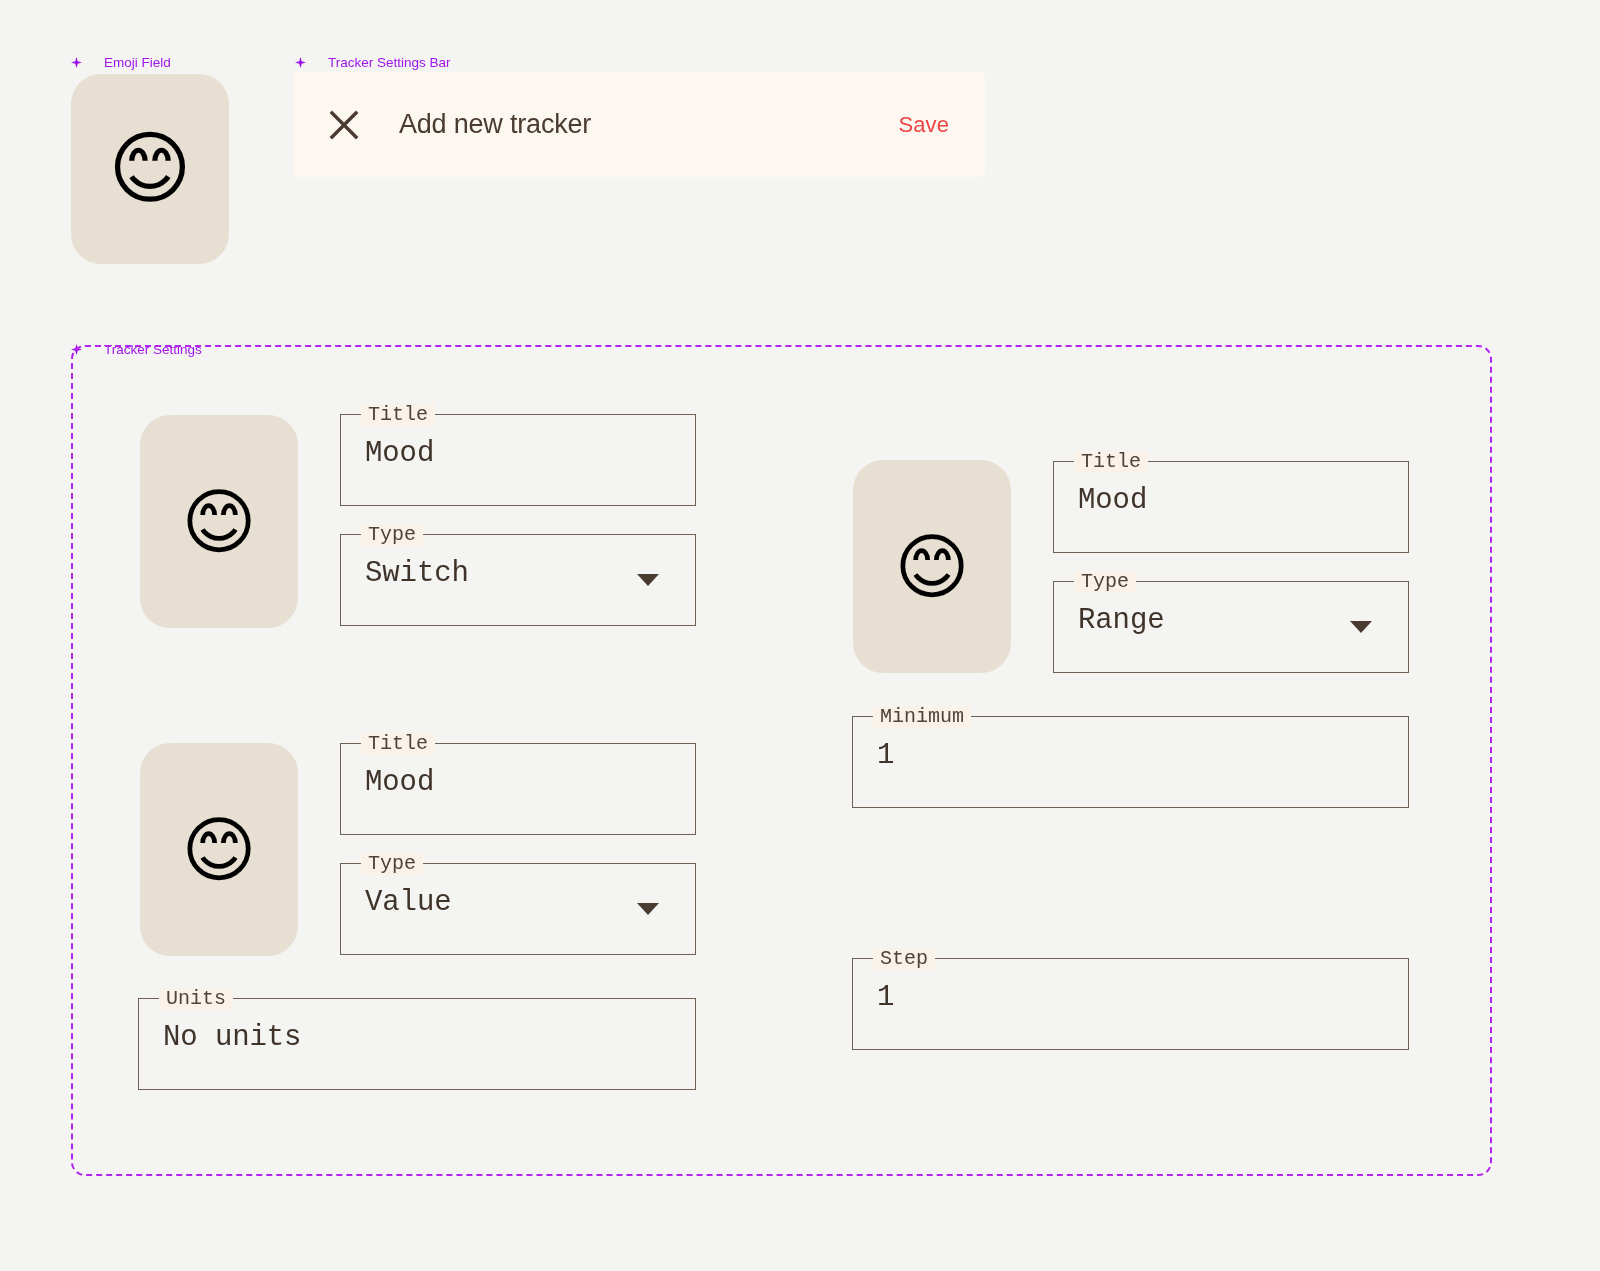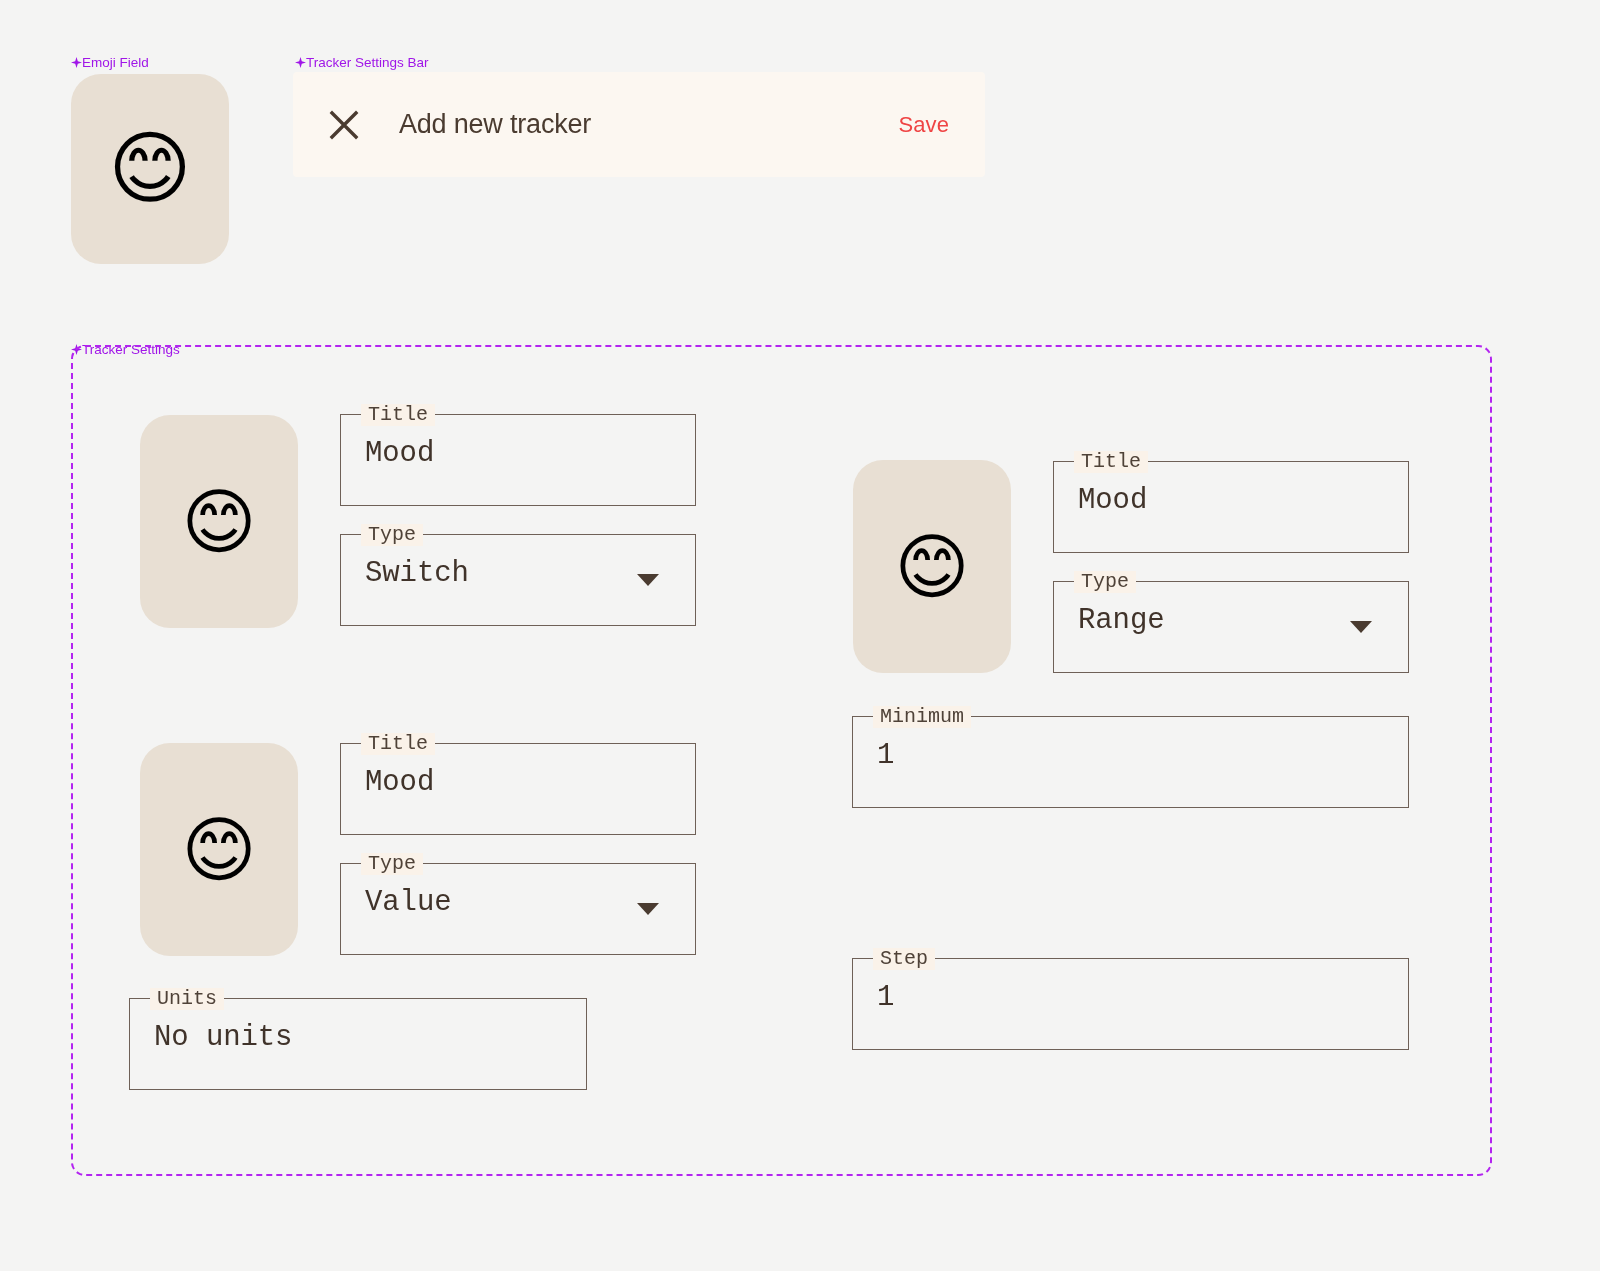--- a/index.html
+++ b/index.html
@@ -14,21 +14,21 @@
     position: relative;
     overflow: hidden;
     -webkit-font-smoothing: antialiased;
   }
 
   
   .anno-label {
     position: absolute;
     display: flex;
     align-items: center;
-    gap: 0;
+    gap: 22px;
     font-size: 13.5px;
     color: #a016e8;
     white-space: nowrap;
     line-height: 1;
     justify-content: center;
   }
   .anno-label .spark {
     width: 11px;
     height: 11px;
     flex: 0 0 auto;
@@ -210,21 +210,21 @@
     <span class="f-label">Title</span>
     <span class="f-value">Mood</span>
   </div>
 
   <div class="field" style="left:267px; top:516px; width:356px; height:92px;">
     <span class="f-label">Type</span>
     <span class="f-value">Value</span>
     <span class="f-caret"></span>
   </div>
 
-  <div class="field" style="left:56px; top:651px; width:458px; height:92px;">
+  <div class="field" style="left:65px; top:651px; width:558px; height:92px;">
     <span class="f-label">Units</span>
     <span class="f-value">No units</span>
   </div>
 
   <div class="emoji-tile" style="left:780px; top:113px; width:158px; height:213px;">
     <span class="emoji-glyph" style="font-size:72px;">😊</span>
   </div>
 
   <div class="field" style="left:980px; top:114px; width:356px; height:92px;">
     <span class="f-label">Title</span>

